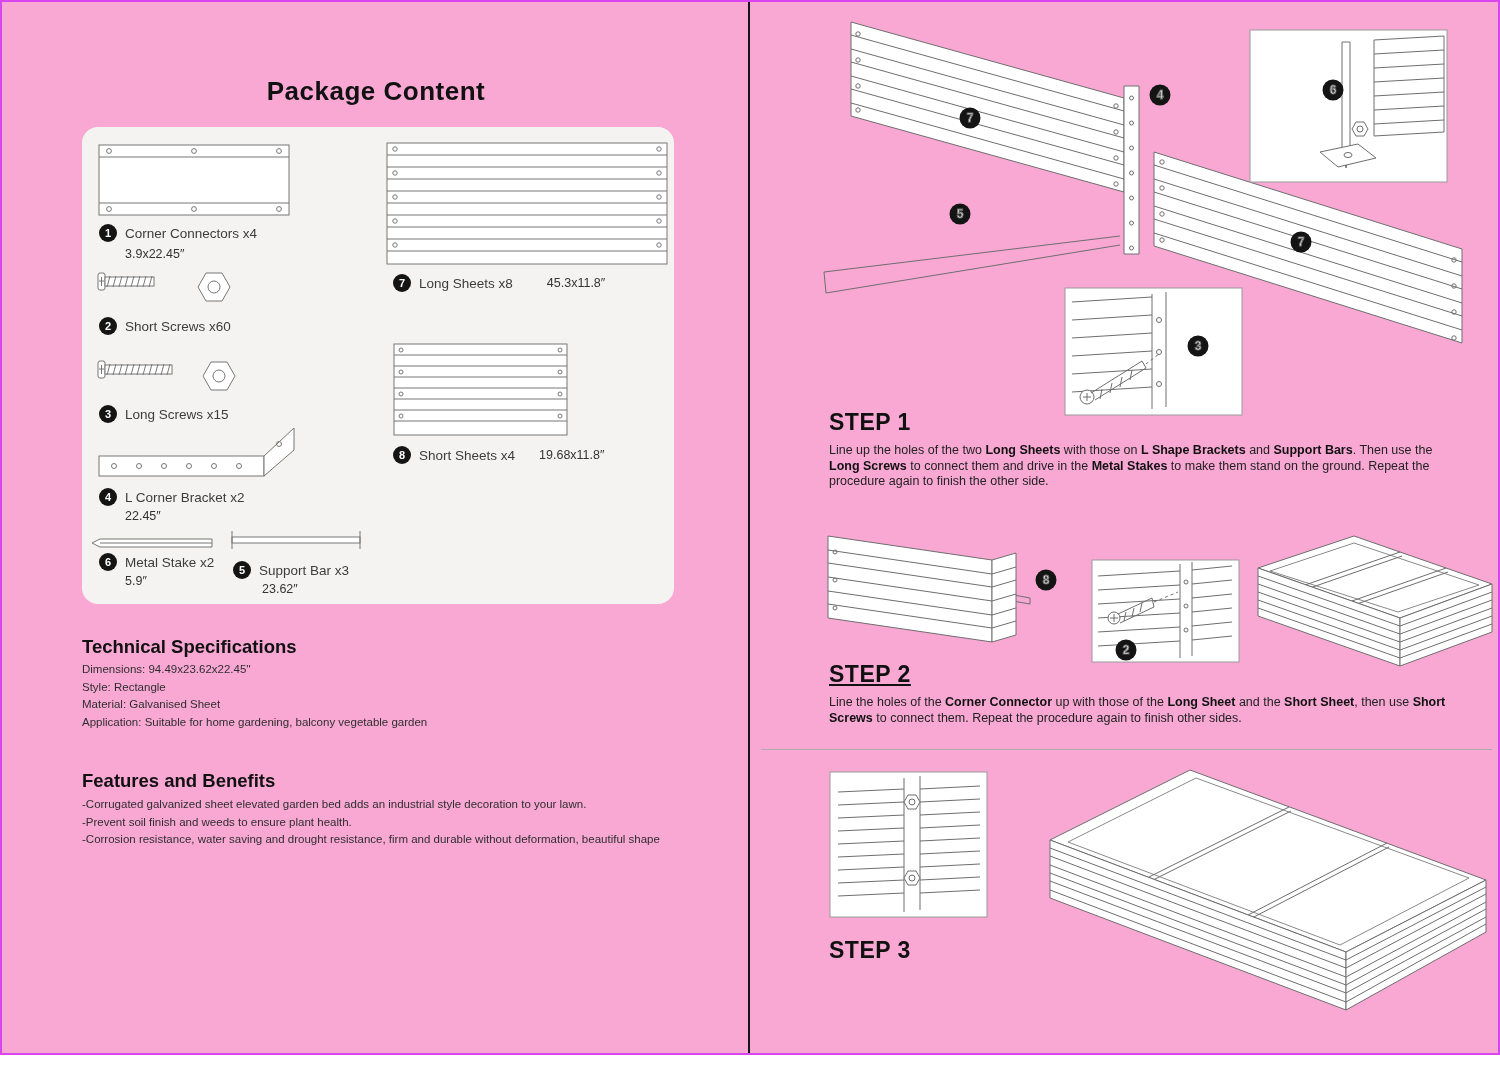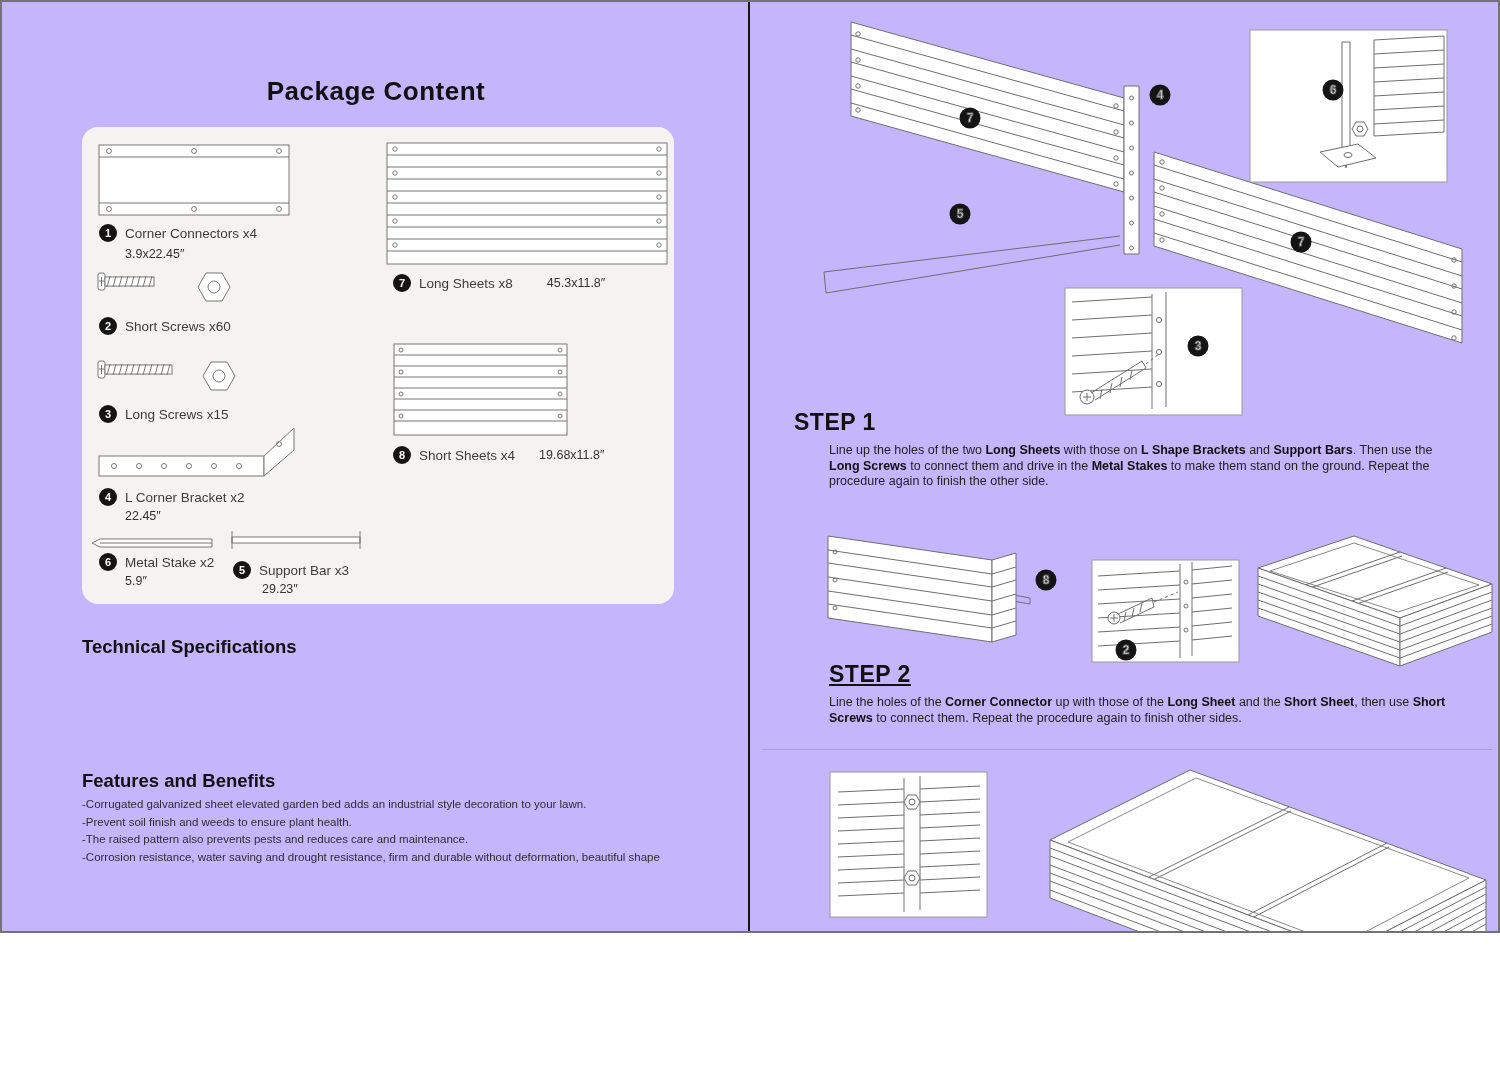--- a/index.html
+++ b/index.html
@@ -1,16 +1,16 @@
 <!DOCTYPE html>
 <html><head>
 <meta charset="utf-8">
 <style>
   html,body{margin:0;padding:0;background:#fff;}
-  .page{position:relative;width:1500px;height:933px;background:#c4b5fd;border:2px solid #737373;
+  .page{position:relative;width:1500px;height:1055px;background:#f9a8d4;border:2px solid #d946ef;
         box-sizing:border-box;font-family:"Liberation Sans",sans-serif;overflow:hidden;}
   .vdivider{position:absolute;left:746px;top:0;width:2px;height:100%;background:#161616;}
   .abs{position:absolute;}
   .page-title{left:0;top:74px;width:748px;text-align:center;font-size:26px;font-weight:700;color:#111;letter-spacing:.5px;}
   .parts-box{left:80px;top:125px;width:592px;height:477px;background:#f4f3f1;border-radius:16px;}
   .parts-svg{left:80px;top:125px;}
   .part-row{display:flex;align-items:center;gap:8px;font-size:13.5px;color:#3c3c3c;white-space:nowrap;}
   .pmark{flex:0 0 auto;width:18px;height:18px;border-radius:50%;background:#141414;color:#fff;
          font-size:11px;font-weight:700;display:flex;align-items:center;justify-content:center;}
   .psize{font-size:12.5px;color:#333;}
@@ -143,41 +143,46 @@
   <div class="abs part-row" style="left:97px;top:551px;">
     <span class="pmark">6</span>
     <span>Metal Stake x2</span>
   </div>
   <div class="abs psize" style="left:123px;top:572px;">5.9″</div>
 
   <div class="abs part-row" style="left:231px;top:559px;">
     <span class="pmark">5</span>
     <span>Support Bar x3</span>
   </div>
-  <div class="abs psize" style="left:260px;top:580px;">29.23″</div>
+  <div class="abs psize" style="left:260px;top:580px;">23.62″</div>
 
   <div class="abs part-row" style="left:391px;top:272px;">
     <span class="pmark">7</span>
     <span>Long Sheets x8</span>
     <span class="psize" style="margin-left:26px;">45.3x11.8″</span>
   </div>
 
   <div class="abs part-row" style="left:391px;top:444px;">
     <span class="pmark">8</span>
     <span>Short Sheets x4</span>
     <span class="psize" style="margin-left:16px;">19.68x11.8″</span>
   </div>
 
   <div class="abs sec-title" style="left:80px;top:634px;">Technical Specifications</div>
+  <div class="abs" style="left:80px;top:659px;">
+    <div class="spec-line">Dimensions: 94.49x23.62x22.45''</div>
+    <div class="spec-line">Style: Rectangle</div>
+    <div class="spec-line">Material: Galvanised Sheet</div>
+    <div class="spec-line">Application: Suitable for home gardening, balcony vegetable garden</div>
+  </div>
 
   <div class="abs sec-title" style="left:80px;top:768px;">Features and Benefits</div>
   <div class="abs" style="left:80px;top:794px;">
     <div class="feat-line">-Corrugated galvanized sheet elevated garden bed adds an industrial style decoration to your lawn.</div>
     <div class="feat-line">-Prevent soil finish and weeds to ensure plant health.</div>
-    <div class="feat-line">-The raised pattern also prevents pests and reduces care and maintenance.</div>
     <div class="feat-line">-Corrosion resistance, water saving and drought resistance, firm and durable without deformation, beautiful shape</div>
   </div>
 
   <svg class="abs diagram-svg" width="752" height="1065" viewBox="748 0 752 1065">
     <g stroke="#6e6e6e" fill="none" stroke-width="1">
 
       <g>
 
         <path d="M822,270 L1118,234 M824,291 L1118,243 M822,270 L824,291"></path>
 
@@ -326,20 +331,20 @@
           <path d="M1287,805 L1147,875 M1289,809 L1149,879 M1385,841 L1246,913 M1387,845 L1248,917"></path>
           <polygon points="1048,838 1344,950 1344,1008 1048,896" fill="#fff"></polygon>
           <path d="M1048,846 L1344,958 M1048,854 L1344,966 M1048,863 L1344,975 M1048,871 L1344,983 M1048,879 L1344,991 M1048,888 L1344,1000"></path>
           <polygon points="1344,950 1484,878 1484,930 1344,1008" fill="#fff"></polygon>
           <path d="M1344,958 L1484,885 M1344,966 L1484,892 M1344,975 L1484,900 M1344,983 L1484,907 M1344,991 L1484,915 M1344,1000 L1484,922"></path>
         </g>
       </g>
     </g>
   </svg>
 
-  <div class="abs step-title" style="left:792px;top:407px;text-align:right;">STEP 1</div>
+  <div class="abs step-title" style="left:827px;top:407px;text-align:right;">STEP 1</div>
   <div class="abs step-para" style="left:827px;top:441px;width:634px;"><span>Line up the holes of the two </span><b>Long Sheets</b><span> with those on </span><b>L Shape Brackets</b><span> and </span><b>Support Bars</b><span>. Then use the </span><b>Long Screws</b><span> to connect them and drive in the </span><b>Metal Stakes</b><span> to make them stand on the ground. Repeat the procedure again to finish the other side.</span></div>
 
   <div class="abs step-title" style="left:827px;top:659px;text-decoration:underline;">STEP 2</div>
   <div class="abs step-para" style="left:827px;top:693px;width:634px;"><span>Line the holes of the </span><b>Corner Connector</b><span> up with those of the </span><b>Long Sheet</b><span> and the </span><b>Short Sheet</b><span>, then use </span><b>Short Screws</b><span> to connect them. Repeat the procedure again to finish other sides.</span></div>
 
   <div class="abs step-title" style="left:827px;top:935px;">STEP 3</div>
 </div>
 
 </body></html>

